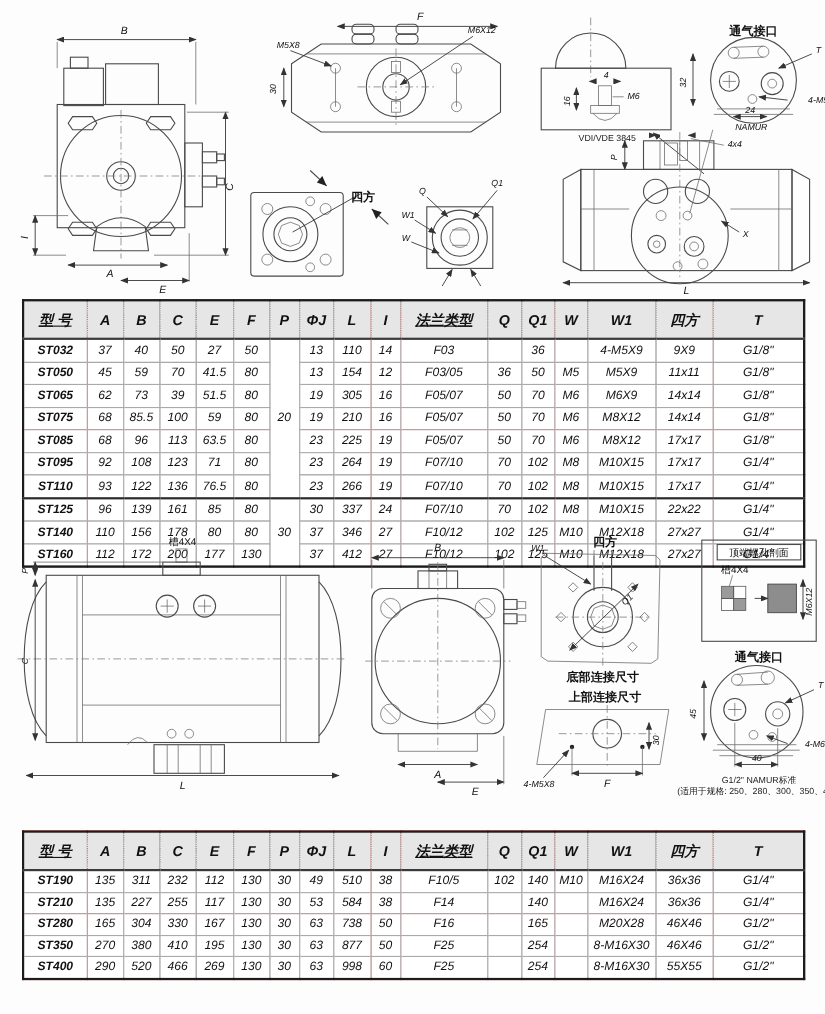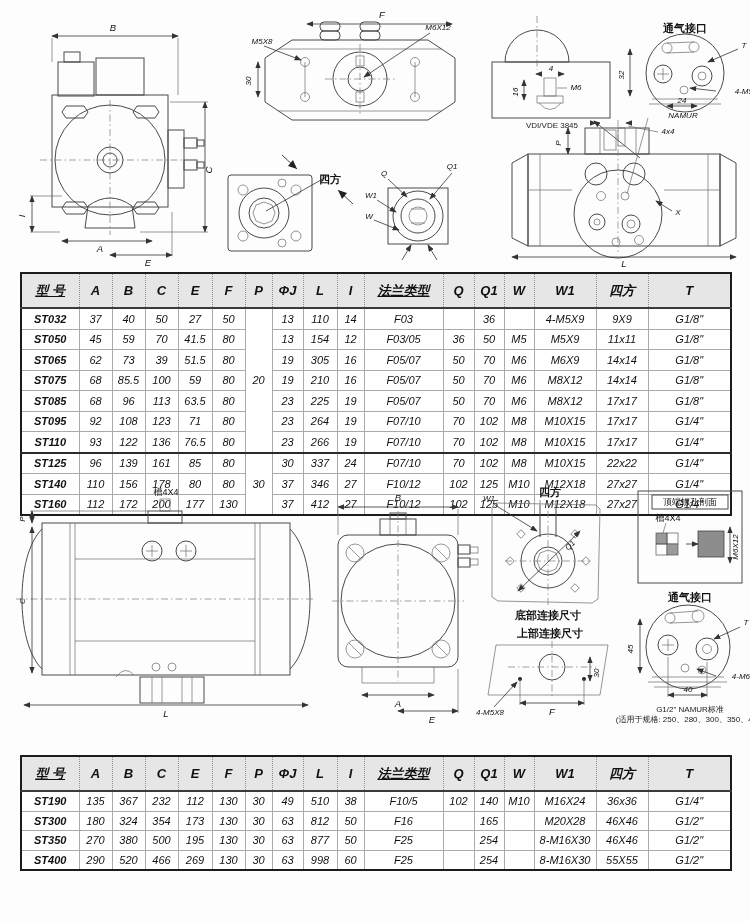--- a/index.html
+++ b/index.html
@@ -695,60 +695,79 @@
         <th>W</th>
         <th>W1</th>
         <th>四方</th>
         <th>T</th>
       </tr>
     </thead>
   <tbody>
       <tr>
         <td class="model">ST190</td>
         <td>135</td>
-        <td>367</td>
+        <td>311</td>
         <td>232</td>
         <td>112</td>
         <td>130</td>
         <td>30</td>
         <td>49</td>
         <td>510</td>
         <td>38</td>
         <td>F10/5</td>
         <td>102</td>
         <td>140</td>
         <td>M10</td>
         <td>M16X24</td>
         <td>36x36</td>
         <td>G1/4"</td>
       </tr>
       <tr>
-        <td class="model">ST300</td>
-        <td>180</td>
-        <td>324</td>
-        <td>354</td>
-        <td>173</td>
+        <td class="model">ST210</td>
+        <td>135</td>
+        <td>227</td>
+        <td>255</td>
+        <td>117</td>
+        <td>130</td>
+        <td>30</td>
+        <td>53</td>
+        <td>584</td>
+        <td>38</td>
+        <td>F14</td>
+        <td></td>
+        <td>140</td>
+        <td></td>
+        <td>M16X24</td>
+        <td>36x36</td>
+        <td>G1/4"</td>
+      </tr>
+      <tr>
+        <td class="model">ST280</td>
+        <td>165</td>
+        <td>304</td>
+        <td>330</td>
+        <td>167</td>
         <td>130</td>
         <td>30</td>
         <td>63</td>
-        <td>812</td>
+        <td>738</td>
         <td>50</td>
         <td>F16</td>
         <td></td>
         <td>165</td>
         <td></td>
         <td>M20X28</td>
         <td>46X46</td>
         <td>G1/2"</td>
       </tr>
       <tr>
         <td class="model">ST350</td>
         <td>270</td>
         <td>380</td>
-        <td>500</td>
+        <td>410</td>
         <td>195</td>
         <td>130</td>
         <td>30</td>
         <td>63</td>
         <td>877</td>
         <td>50</td>
         <td>F25</td>
         <td></td>
         <td>254</td>
         <td></td>

